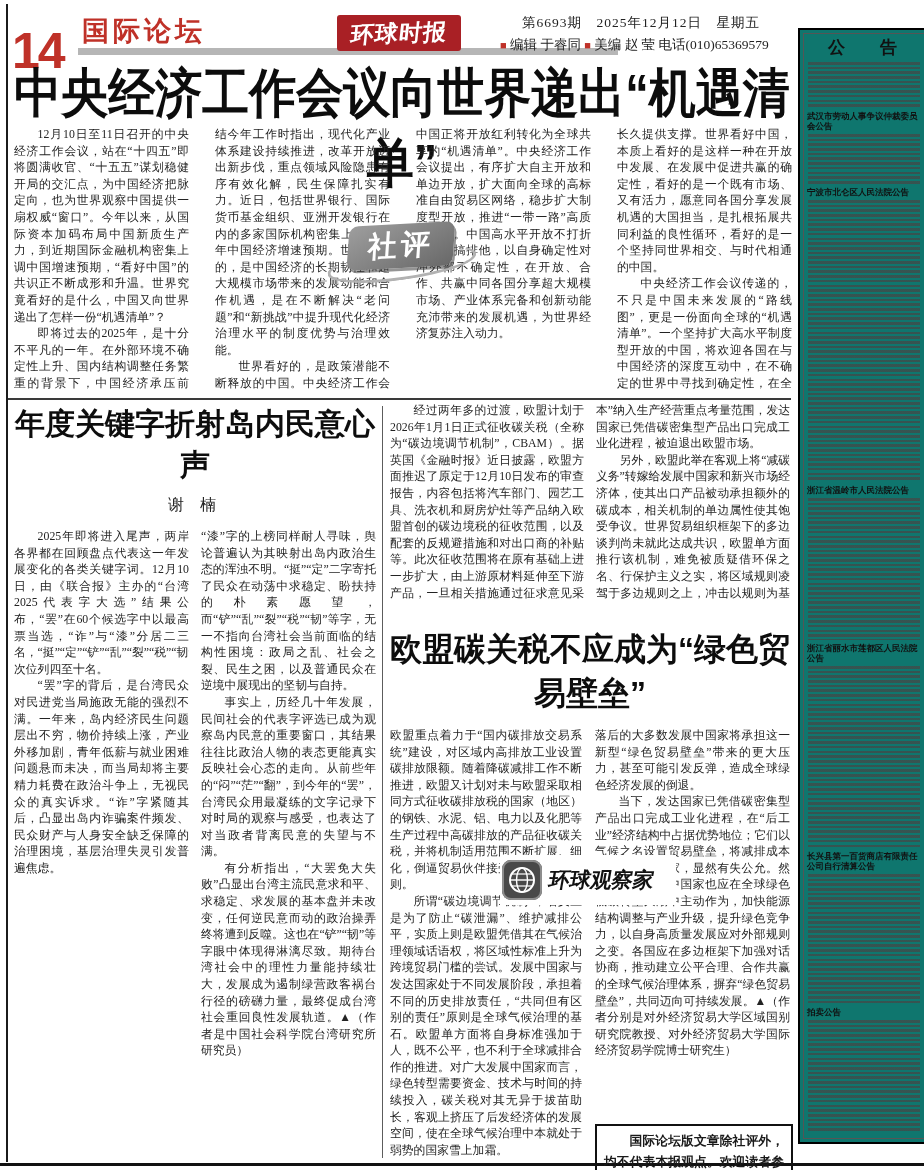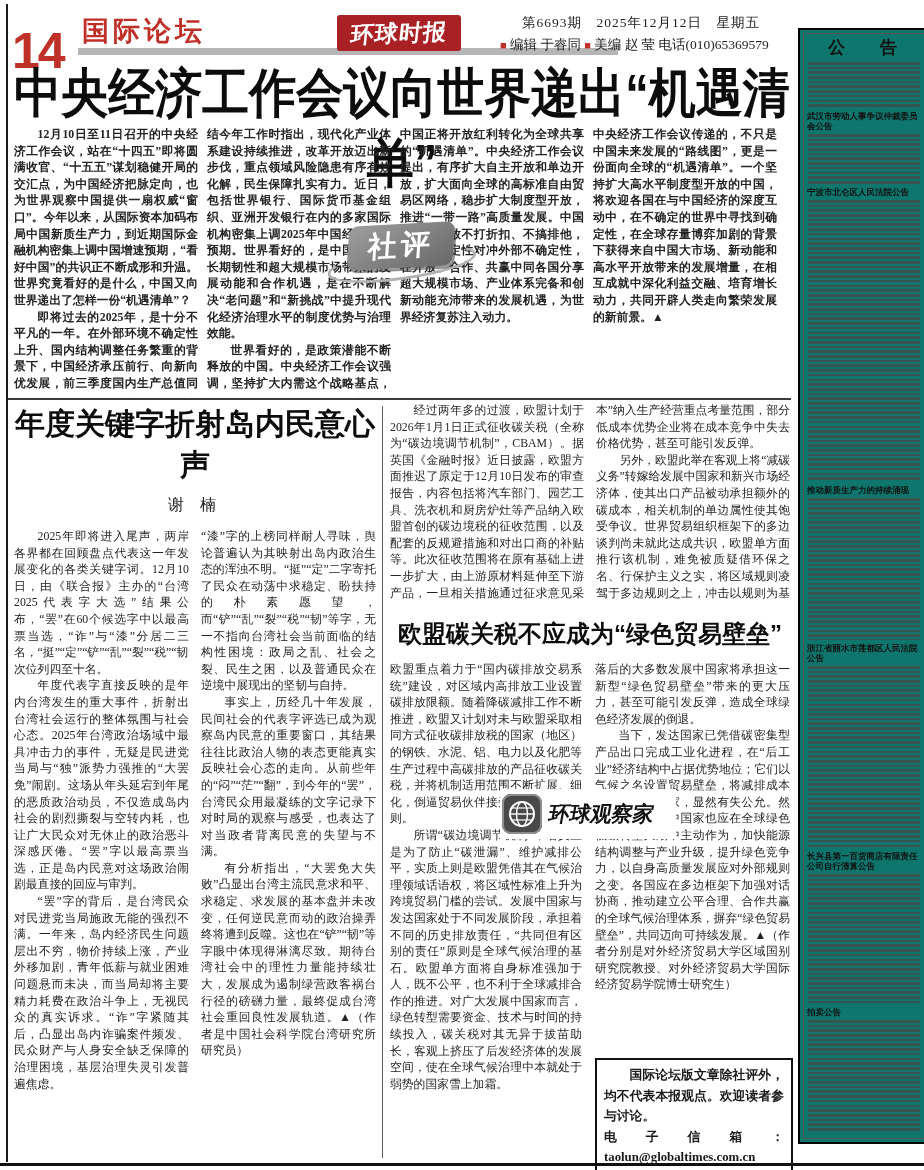--- a/index.html
+++ b/index.html
@@ -28,21 +28,21 @@
                  font-size:47px;font-weight:900;color:#0c0c0c;letter-spacing:0px;
                  transform:scaleY(1.12);transform-origin:top;}
 
   
   .cols{display:flex;}
   .col{overflow:hidden;text-align:justify;font-size:11.8px;line-height:16.6px;color:#232323;}
   .col p{margin:0;text-indent:2em;}
   .cont p:first-child{text-indent:0;}
 
   
-  .editorial-body{position:absolute;left:14px;top:126px;width:778px;height:268px;gap:9px;font-weight:bold;}
+  .editorial-body{position:absolute;left:14px;top:126px;width:778px;height:268px;gap:26px;}
   .editorial-body .col{width:184px;height:268px;}
   .stamp{position:absolute;left:340px;top:224px;width:122px;height:48px;transform:rotate(-3deg);}
   .stamp::before{content:"";position:absolute;left:-14px;right:-14px;top:24px;height:26px;
                  border:3px solid #b2b2b2;border-top-color:transparent;border-radius:50%;
                  transform:rotate(-5deg);}
   .stamp-body{position:absolute;left:8px;top:0;right:8px;bottom:4px;
               background:linear-gradient(150deg,#9e9e9e,#686868);border-radius:9px;
               transform:skewX(-7deg);box-shadow:2px 3px 0 rgba(60,60,60,.55);
               display:flex;align-items:center;justify-content:center;}
   .stamp-body span{color:#fff;font-weight:900;font-size:29px;letter-spacing:4px;}
@@ -54,21 +54,21 @@
   .art-tw{position:absolute;left:14px;top:404px;width:362px;}
   .tw-headline{font-size:30px;font-weight:900;color:#0d0d0d;text-align:center;letter-spacing:0;}
   .byline{text-align:center;font-size:16px;letter-spacing:6px;margin-top:9px;color:#222;}
   .tw-body{margin-top:12px;gap:12px;}
   .tw-body .col{width:175px;height:668px;}
 
   
   .art-cbam{position:absolute;left:390px;top:402px;width:400px;}
   .cbam-intro{gap:12px;}
   .cbam-intro .col{width:194px;height:200px;}
-  .cbam-headline{font-size:24px;font-weight:900;color:#0d0d0d;text-align:center;margin-top:16px;
+  .cbam-headline{font-size:32px;font-weight:900;color:#0d0d0d;text-align:center;margin-top:26px;
                  letter-spacing:0;}
   .cbam-body{position:relative;margin-top:11px;gap:13px;}
   .cbam-colA{width:192px;height:462px;}
   .cbam-colB-wrap{width:195px;}
   .cbam-colB{width:195px;height:390px;font-family:Liberation Serif, serif;}
 
   .observer-logo{position:absolute;left:110px;top:128px;width:172px;height:46px;background:#fff;
                  display:flex;align-items:center;gap:7px;padding:2px 2px;}
   .observer-badge{width:40px;height:40px;background:#494949;border-radius:9px;
                   display:flex;align-items:center;justify-content:center;
@@ -121,56 +121,56 @@
         <p>即将过去的2025年，是十分不平凡的一年。在外部环境不确定性上升、国内结构调整任务繁重的背景下，中国经济承压前行、向新向优发展，前三季度国内生产总值同比增长5.2%，全年经济社会发展主要目标有望顺利完成。在外部环境变化影响加深、国内供需矛盾突出的背景下，这本身就是经济韧性和潜力的体现。中央经济工作会议在总</p>
       </div>
     <div class="col cont">
         <p>结今年工作时指出，现代化产业体系建设持续推进，改革开放迈出新步伐，重点领域风险隐患有序有效化解，民生保障扎实有力。近日，包括世界银行、国际货币基金组织、亚洲开发银行在内的多家国际机构密集上调2025年中国经济增速预期。世界看好的，是中国经济的长期韧性和超大规模市场带来的发展动能和合作机遇，是在不断解决“老问题”和“新挑战”中提升现代化经济治理水平的制度优势与治理效能。</p>
         <p>世界看好的，是政策潜能不断释放的中国。中央经济工作会议强调，坚持扩大内需这个战略基点，从供需两侧协同发力，深入实施提振消费专项行动，制定促进就业增收专项行动。在更大范围内打通生产、分配、流通、消费各环</p>
       </div>
     <div class="col cont">
         <p>中国正将开放红利转化为全球共享的“机遇清单”。中央经济工作会议提出，有序扩大自主开放和单边开放，扩大面向全球的高标准自由贸易区网络，稳步扩大制度型开放，推进“一带一路”高质量发展。中国高水平开放不打折扣、不搞排他，以自身确定性对冲外部不确定性，在开放、合作、共赢中同各国分享超大规模市场、产业体系完备和创新动能充沛带来的发展机遇，为世界经济复苏注入动力。</p>
       </div>
     <div class="col cont">
+        <p>长久提供支撑。世界看好中国，本质上看好的是这样一种在开放中发展、在发展中促进共赢的确定性，看好的是一个既有市场、又有活力，愿意同各国分享发展机遇的大国担当，是扎根拓展共同利益的良性循环，看好的是一个坚持同世界相交、与时代相通的中国。</p>
         <p>中央经济工作会议传递的，不只是中国未来发展的“路线图”，更是一份面向全球的“机遇清单”。一个坚持扩大高水平制度型开放的中国，将欢迎各国在与中国经济的深度互动中，在不确定的世界中寻找到确定性，在全球存量博弈加剧的背景下获得来自中国大市场、新动能和高水平开放带来的发展增量，在相互成就中深化利益交融、培育增长动力，共同开辟人类走向繁荣发展的新前景。▲</p>
       </div>
   </div>
   <div class="stamp sans">
     <div class="stamp-body">
         <span>社评</span>
       </div>
   </div>
 
   <div class="divider-h"></div>
   <div class="divider-v"></div>
 
   <div class="art-tw">
     <div class="tw-headline sans">年度关键字折射岛内民意心声</div>
     <div class="byline">谢 楠</div>
     <div class="cols tw-body">
       <div class="col">
           <p>2025年即将进入尾声，两岸各界都在回顾盘点代表这一年发展变化的各类关键字词。12月10日，由《联合报》主办的“台湾2025代表字大选”结果公布，“罢”在60个候选字中以最高票当选，“诈”与“漆”分居二三名，“挺”“定”“铲”“乱”“裂”“税”“韧”依次位列四至十名。</p>
-          <p>年度代表字直接反映的是年内台湾发生的重大事件，折射出台湾社会运行的整体氛围与社会心态。2025年台湾政治场域中最具冲击力的事件，无疑是民进党当局与“独”派势力强推的“大罢免”闹剧。这场从年头延宕到年尾的恶质政治动员，不仅造成岛内社会的剧烈撕裂与空转内耗，也让广大民众对无休止的政治恶斗深感厌倦。“罢”字以最高票当选，正是岛内民意对这场政治闹剧最直接的回应与审判。</p>
           <p>“罢”字的背后，是台湾民众对民进党当局施政无能的强烈不满。一年来，岛内经济民生问题层出不穷，物价持续上涨，产业外移加剧，青年低薪与就业困难问题悬而未决，而当局却将主要精力耗费在政治斗争上，无视民众的真实诉求。“诈”字紧随其后，凸显出岛内诈骗案件频发、民众财产与人身安全缺乏保障的治理困境，基层治理失灵引发普遍焦虑。</p>
         </div>
       <div class="col cont">
           <p>“漆”字的上榜同样耐人寻味，舆论普遍认为其映射出岛内政治生态的浑浊不明。“挺”“定”二字寄托了民众在动荡中求稳定、盼扶持的朴素愿望，而“铲”“乱”“裂”“税”“韧”等字，无一不指向台湾社会当前面临的结构性困境：政局之乱、社会之裂、民生之困，以及普通民众在逆境中展现出的坚韧与自持。</p>
           <p>事实上，历经几十年发展，民间社会的代表字评选已成为观察岛内民意的重要窗口，其结果往往比政治人物的表态更能真实反映社会心态的走向。从前些年的“闷”“茫”“翻”，到今年的“罢”，台湾民众用最凝练的文字记录下对时局的观察与感受，也表达了对当政者背离民意的失望与不满。</p>
           <p>有分析指出，“大罢免大失败”凸显出台湾主流民意求和平、求稳定、求发展的基本盘并未改变，任何逆民意而动的政治操弄终将遭到反噬。这也在“铲”“韧”等字眼中体现得淋漓尽致。期待台湾社会中的理性力量能持续壮大，发展成为遏制绿营政客祸台行径的磅礴力量，最终促成台湾社会重回良性发展轨道。▲（作者是中国社会科学院台湾研究所研究员）</p>
         </div>
     </div>
   </div>
 
   <div class="art-cbam">
     <div class="cols cbam-intro">
       <div class="col">
           <p>经过两年多的过渡，欧盟计划于2026年1月1日正式征收碳关税（全称为“碳边境调节机制”，CBAM）。据英国《金融时报》近日披露，欧盟方面推迟了原定于12月10日发布的审查报告，内容包括将汽车部门、园艺工具、洗衣机和厨房炉灶等产品纳入欧盟首创的碳边境税的征收范围，以及配套的反规避措施和对出口商的补贴等。此次征收范围将在原有基础上进一步扩大，由上游原材料延伸至下游产品，一旦相关措施通过征求意见采纳，可能对全球贸易产生一定程度的负面影响。</p>
         </div>
       <div class="col cont">
-          <p>本”纳入生产经营重点考量范围，部分低成本优势企业将在成本竞争中失去价格优势，甚至可能引发反弹。</p>
+          <p>本”纳入生产经营重点考量范围，发达国家已凭借碳密集型产品出口完成工业化进程，被迫退出欧盟市场。</p>
           <p>另外，欧盟此举在客观上将“减碳义务”转嫁给发展中国家和新兴市场经济体，使其出口产品被动承担额外的碳成本，相关机制的单边属性使其饱受争议。世界贸易组织框架下的多边谈判尚未就此达成共识，欧盟单方面推行该机制，难免被质疑借环保之名、行保护主义之实，将区域规则凌驾于多边规则之上，冲击以规则为基础的多边贸易体制。</p>
         </div>
     </div>
     <div class="cbam-headline sans">欧盟碳关税不应成为“绿色贸易壁垒”</div>
     <div class="cols cbam-body">
       <div class="col cont cbam-colA">
           <p>欧盟重点着力于“国内碳排放交易系统”建设，对区域内高排放工业设置碳排放限额。随着降碳减排工作不断推进，欧盟又计划对未与欧盟采取相同方式征收碳排放税的国家（地区）的钢铁、水泥、铝、电力以及化肥等生产过程中高碳排放的产品征收碳关税，并将机制适用范围不断扩展、细化，倒逼贸易伙伴接受其单边气候规则。</p>
           <p>所谓“碳边境调节机制”，名义上是为了防止“碳泄漏”、维护减排公平，实质上则是欧盟凭借其在气候治理领域话语权，将区域性标准上升为跨境贸易门槛的尝试。发展中国家与发达国家处于不同发展阶段，承担着不同的历史排放责任，“共同但有区别的责任”原则是全球气候治理的基石。欧盟单方面将自身标准强加于人，既不公平，也不利于全球减排合作的推进。对广大发展中国家而言，绿色转型需要资金、技术与时间的持续投入，碳关税对其无异于拔苗助长，客观上挤压了后发经济体的发展空间，使在全球气候治理中本就处于弱势的国家雪上加霜。</p>
         </div>
       <div class="cbam-colB-wrap">
@@ -198,21 +198,21 @@
     </div>
   </div>
 
   <div class="ann">
     <div class="ann-title sans">公　告</div>
     <div class="noise" style="height:46px"></div>
     <div class="ann-h">武汉市劳动人事争议仲裁委员会公告</div>
     <div class="noise" style="height:50px"></div>
     <div class="ann-h">宁波市北仑区人民法院公告</div>
     <div class="noise" style="height:282px"></div>
-    <div class="ann-h">推动新质生产力的持续涌现</div>
+    <div class="ann-h">浙江省温岭市人民法院公告</div>
     <div class="noise" style="height:142px"></div>
     <div class="ann-h">浙江省丽水市莲都区人民法院公告</div>
     <div class="noise" style="height:182px"></div>
     <div class="ann-h">长兴县第一百货商店有限责任公司自行清算公告</div>
     <div class="noise" style="height:130px"></div>
     <div class="ann-h">拍卖公告</div>
     <div class="noise" style="height:112px"></div>
   </div>
 </div>
 

